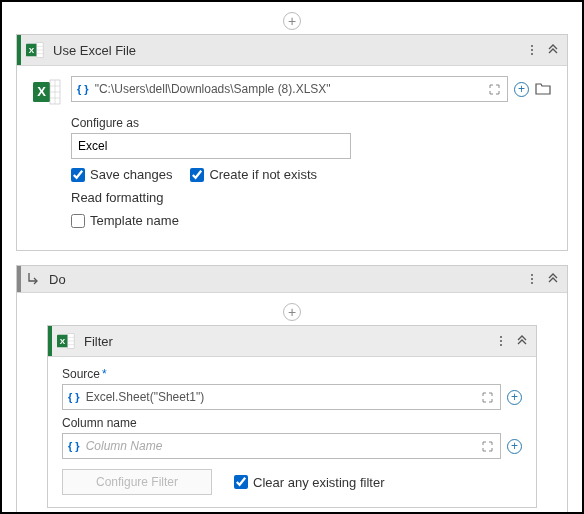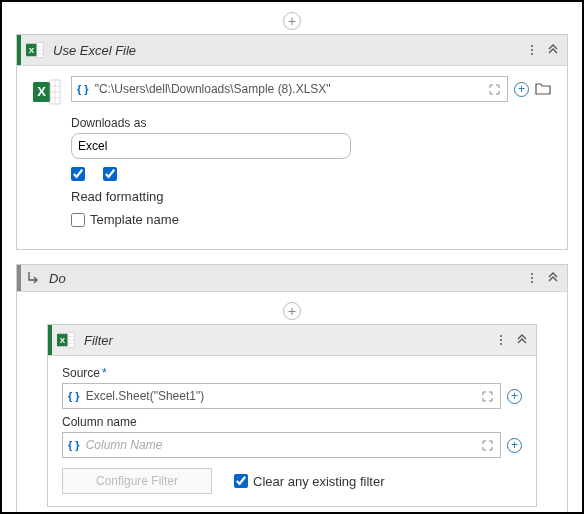--- a/index.html
+++ b/index.html
@@ -4,21 +4,21 @@
 <style>
 *{box-sizing:border-box;margin:0;padding:0;font-family:"Segoe UI",Arial,sans-serif;}
 body{background:#fff;border:2px solid #000;width:584px;height:514px;padding:10px 14px;font-size:13px;color:#333;}
 .add-circle{display:flex;justify-content:center;margin:0 0 4px 0;}
 .add-circle-btn{width:18px;height:18px;border:1px solid #bbb;border-radius:50%;display:flex;align-items:center;justify-content:center;color:#888;font-size:14px;cursor:pointer;background:#fff;}
 .activity{border:1px solid #ccc;margin-bottom:14px;}
 .activity-header{background:#e9e9e9;display:flex;align-items:center;padding:5px 8px;border-bottom:1px solid #d6d6d6;position:relative;}
 .activity-header .accent{position:absolute;left:0;top:0;bottom:0;width:4px;background:#1f7a3e;}
 .activity-header.do-hdr .accent{background:#888;}
 .hdr-icon{width:20px;height:20px;margin-right:8px;display:flex;align-items:center;justify-content:center;}
-.hdr-title{font-size:13px;font-weight:400;color:#333;flex:1;font-style:italic;}
+.hdr-title{font-size:13px;font-weight:400;color:#333;flex:1;}
 .hdr-actions{display:flex;gap:10px;align-items:center;color:#555;}
 .kebab{display:flex;flex-direction:column;gap:2px;align-items:center;justify-content:center;width:10px;height:14px;cursor:pointer;}
 .kebab span{width:2px;height:2px;background:#555;border-radius:50%;}
 .chevrons{font-size:11px;cursor:pointer;color:#555;letter-spacing:-2px;}
 .body{padding:10px 16px 14px 16px;}
 .row-start{display:flex;align-items:flex-start;gap:10px;}
 .excel-big{width:28px;height:28px;flex:none;margin-top:2px;}
 .excel-svg{display:block;}
 .field-block{flex:1;}
 .lbl{font-size:12px;color:#333;margin-bottom:3px;display:block;}
@@ -110,30 +110,32 @@
           <div class="mini-icon folder-icon">
             <svg width="16" height="14" viewBox="0 0 16 14">
                 <path d="M1 3 L1 12 L15 12 L15 4 L7 4 L6 2 L1 2 Z" fill="none" stroke="#555" stroke-width="1.2"></path>
               </svg>
           </div>
         </div>
       </div>
     </div>
 
     <div class="indent mt10">
-      <span class="lbl">Downloads as</span>
-      <input class="text-input" style="width: 280px; border-radius: 8px;" value="Excel">
+      <span class="lbl">Configure as</span>
+      <input class="text-input" style="width: 280px;" value="Excel">
     </div>
 
     <div class="indent chk-row">
       <label class="chk">
         <input type="checkbox" checked="" style="">
+        <span>Save changes</span>
       </label>
       <label class="chk">
         <input type="checkbox" checked="" style="">
+        <span>Create if not exists</span>
       </label>
     </div>
 
     <div class="indent sel-row">
       <span>Read formatting</span>
     </div>
 
     <div class="indent chk-row">
       <label class="chk">
         <input type="checkbox" style="">

